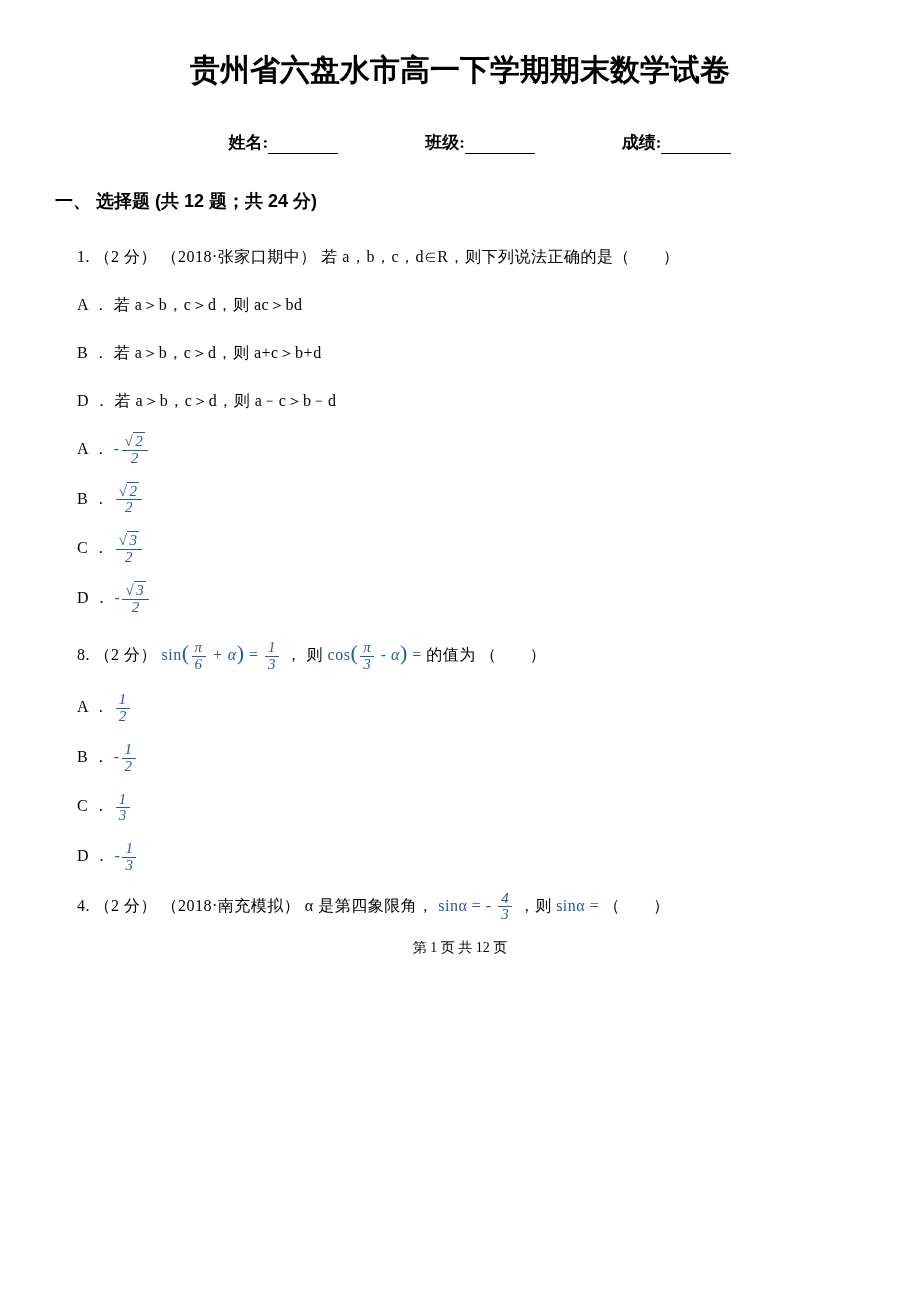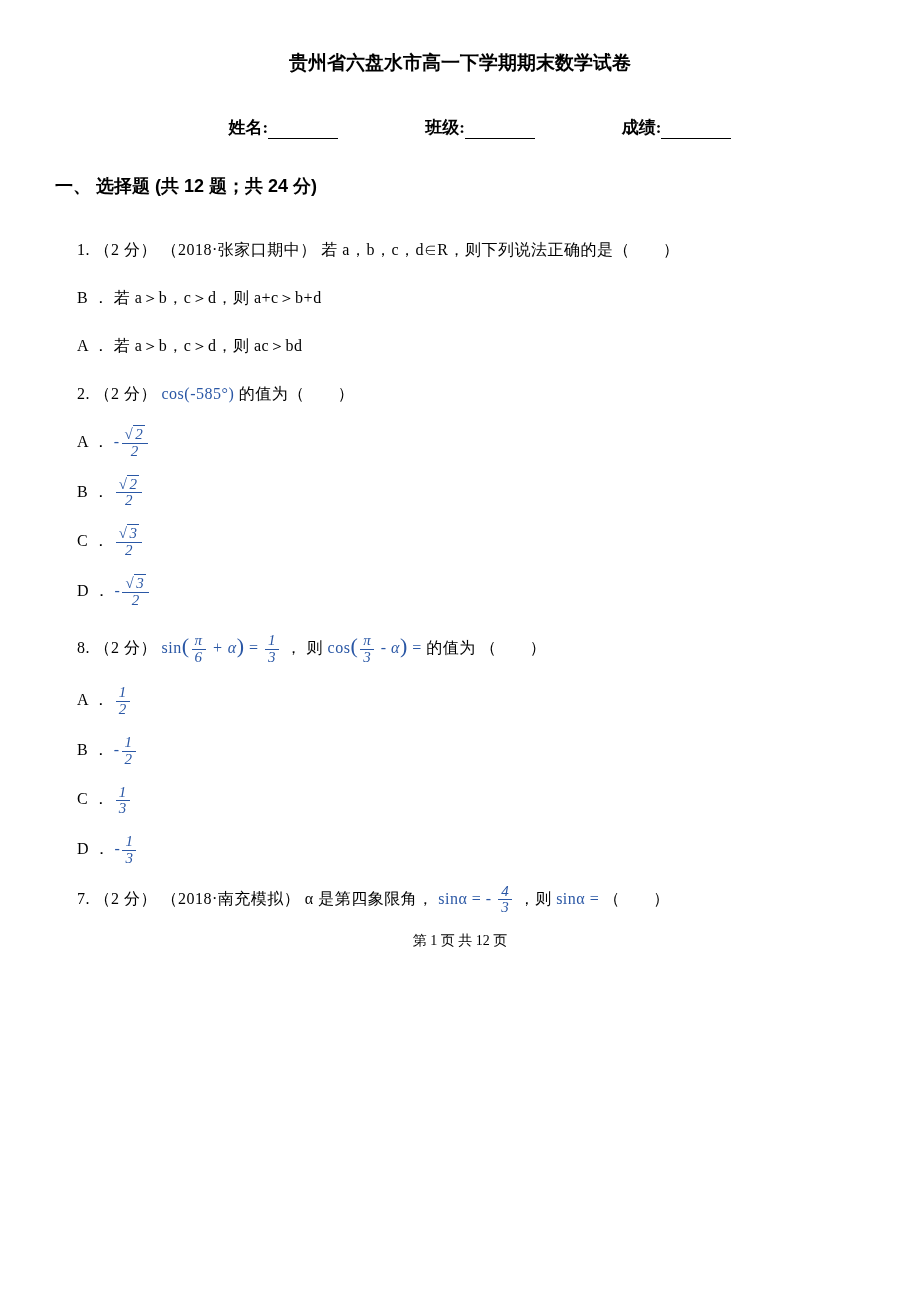--- a/index.html
+++ b/index.html
@@ -7,21 +7,21 @@
       background: #fff;
       margin: 0;
       padding: 50px 55px 30px 55px;
       width: 920px;
       box-sizing: border-box;
       color: #000;
       font-size: 16px;
     }
     .title {
       text-align: center;
-      font-size: 19px;
+      font-size: 30px;
       font-weight: bold;
       margin-bottom: 40px;
       font-family: "SimHei", "黑体", sans-serif;
     }
     .header-row {
       display: flex;
       justify-content: space-around;
       font-weight: bold;
       font-size: 17px;
       margin-bottom: 35px;
@@ -31,21 +31,21 @@
     .header-item .blank {
       display: inline-block;
       border-bottom: 1.5px solid #000;
       width: 70px;
       vertical-align: bottom;
       height: 1em;
     }
     .section-title {
       font-weight: bold;
       font-size: 18px;
-      margin-bottom: 36px;
+      margin-bottom: 28px;
       font-family: "SimHei", "黑体", sans-serif;
     }
     .qblock {
       margin-left: 22px;
       line-height: 2;
       font-size: 16px;
       letter-spacing: 0.5px;
     }
     .qline { margin-bottom: 16px; }
     .opt { margin-bottom: 16px; }
@@ -89,30 +89,26 @@
   </span>
   <span class="header-item">
     <span>成绩:</span><span class="blank"></span>
   </span>
 </div>
 
 <div class="section-title">一、 选择题 (共 12 题；共 24 分)</div>
 
 <div class="qblock">
   <div class="qline">1. （2 分） （2018·张家口期中） 若 a，b，c，d∈R，则下列说法正确的是（　　）</div>
+  <div class="opt">A ． 若 a＞b，c＞d，则 ac＞bd</div>
   <div class="opt">B ． 若 a＞b，c＞d，则 a+c＞b+d</div>
-  <div class="opt">A ． 若 a＞b，c＞d，则 ac＞bd</div>
+  <div class="opt">D ． 若 a＞b，c＞d，则 a﹣c＞b﹣d</div>
 </div>
 
 <div class="qblock">
-  <div class="qline">
-    <span>2. （2 分） </span>
-    <span class="math" style="font-style:normal">cos(‑585°)</span>
-    <span> 的值为（　　）</span>
-  </div>
   <div class="opt">
     <span>A ． </span>
     <span class="math" style="font-style:normal">‑</span><span class="frac inline">
       <span class="num"><span class="radic">√</span><span class="sqrt">2</span></span>
       <span class="den">2</span>
     </span>
   </div>
   <div class="opt">
     <span>B ． </span>
     <span class="frac inline">
@@ -162,21 +158,21 @@
     <span class="frac inline"><span class="num">1</span><span class="den">3</span></span>
   </div>
   <div class="opt">
     <span>D ． </span>
     <span class="math" style="font-style:normal">‑</span><span class="frac inline"><span class="num">1</span><span class="den">3</span></span>
   </div>
 </div>
 
 <div class="qblock">
   <div class="qline">
-    <span>7. （2 分） （2018·南充模拟） α 是第四象限角， </span>
+    <span>4. （2 分） （2018·南充模拟） α 是第四象限角， </span>
     <span class="math" style="font-style:normal">sinα = ‑ </span><span class="frac inline"><span class="num">4</span><span class="den">3</span></span>
     <span> ，则 </span>
     <span class="math" style="font-style:normal">sinα = </span>
     <span>  （　　）</span>
   </div>
 </div>
 
 <div class="footer">第 1 页 共 12 页</div>
 
 </body></html>

